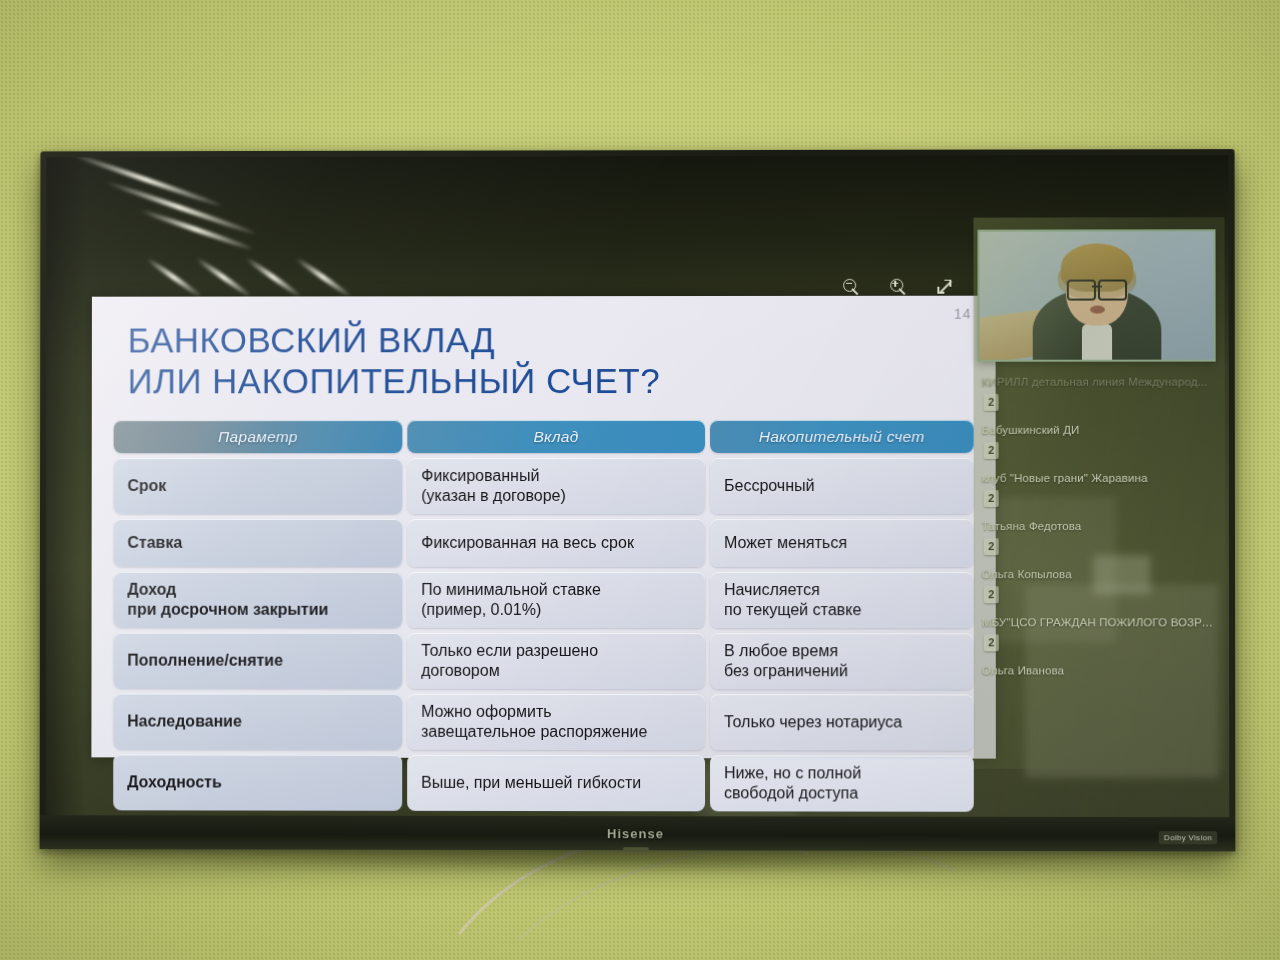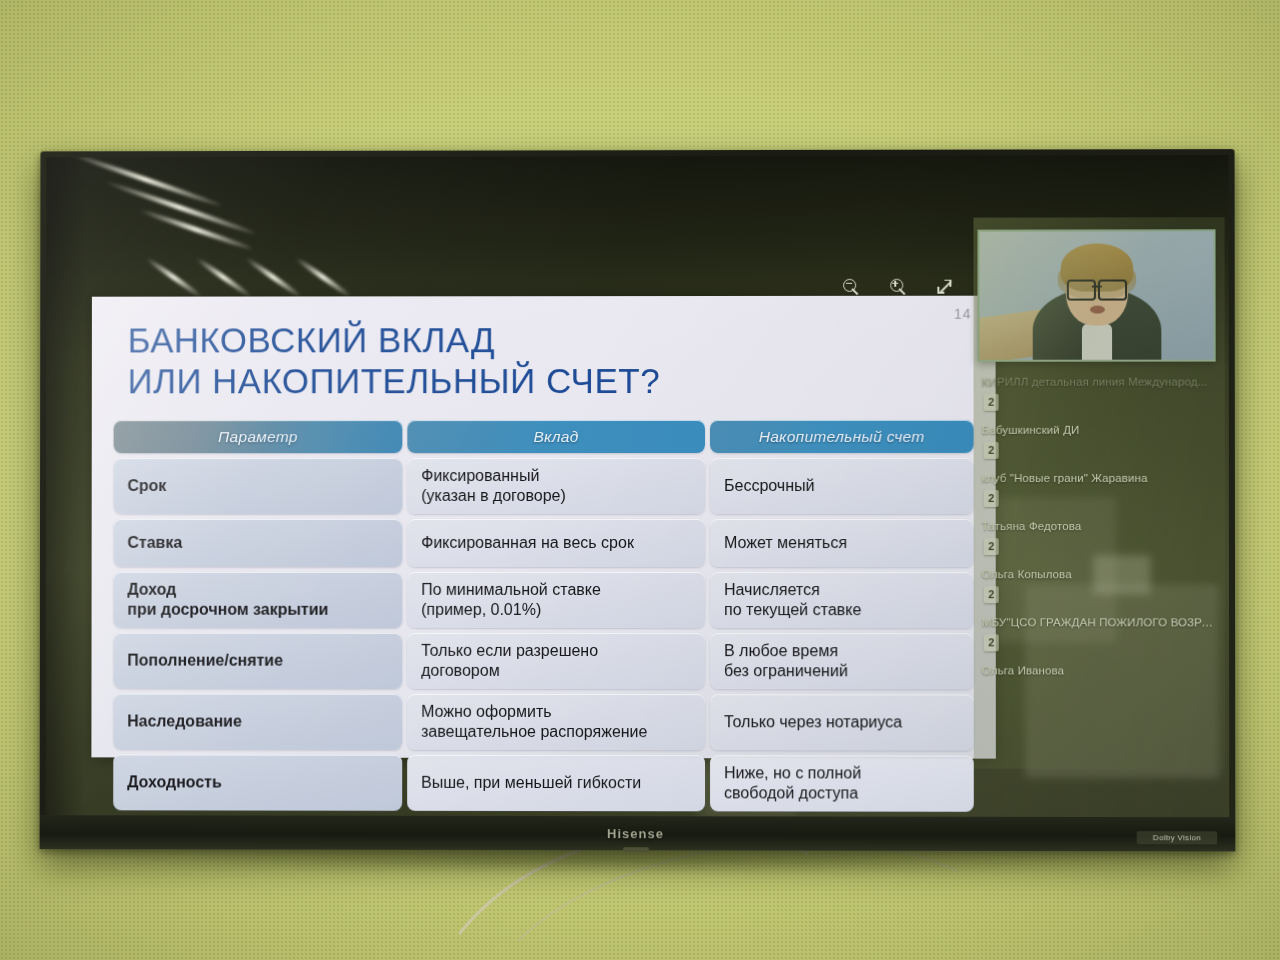--- a/index.html
+++ b/index.html
@@ -209,21 +209,21 @@
     display:flex;align-items:center;justify-content:center;
   }
   #brand{
     font-size:13px;color:#b9bca6;letter-spacing:1px;font-weight:bold;
     text-shadow:0 1px 2px rgba(0,0,0,.8);opacity:.85;
   }
   #brand-led{position:absolute;left:50%;bottom:-2px;width:26px;height:5px;margin-left:-13px;background:#4d5234;border-radius:2px;}
   #dolby-badge{
     position:absolute;right:18px;bottom:7px;
     font-size:8px;color:#e2e4d0;letter-spacing:.3px;
-    background:rgba(70,74,52,.7);padding:2px 16px;border-radius:2px;opacity:.8;
+    background:rgba(70,74,52,.7);padding:2px 5px;border-radius:2px;opacity:.8;
     white-space:nowrap;
   }
   #tv-shadow{
     position:absolute;left:30px;right:30px;bottom:-22px;height:26px;
     background:radial-gradient(ellipse at center, rgba(40,46,14,.42), rgba(40,46,14,0) 72%);
     filter:blur(4px);
   }
   
   #screen-gloss{
     position:absolute;inset:0;pointer-events:none;

